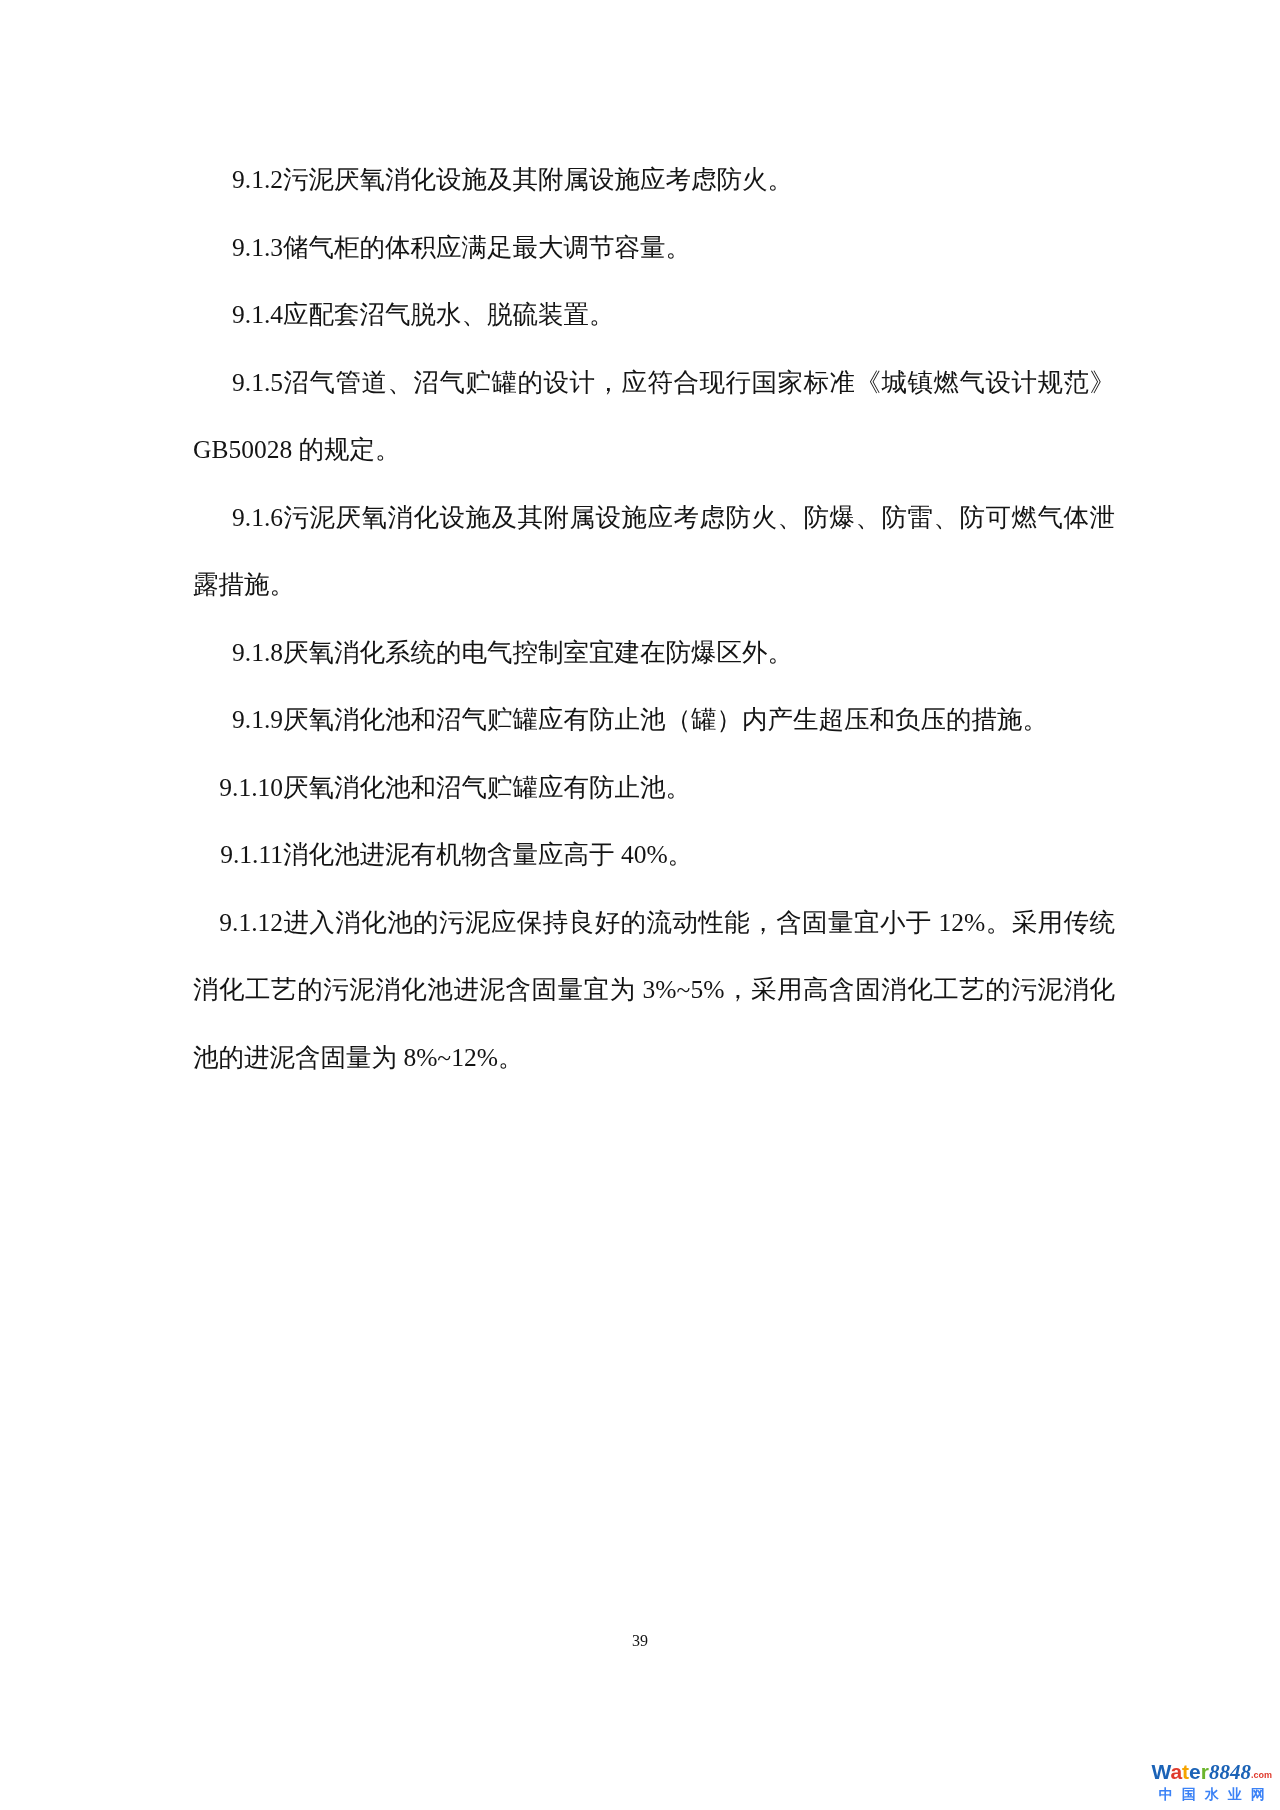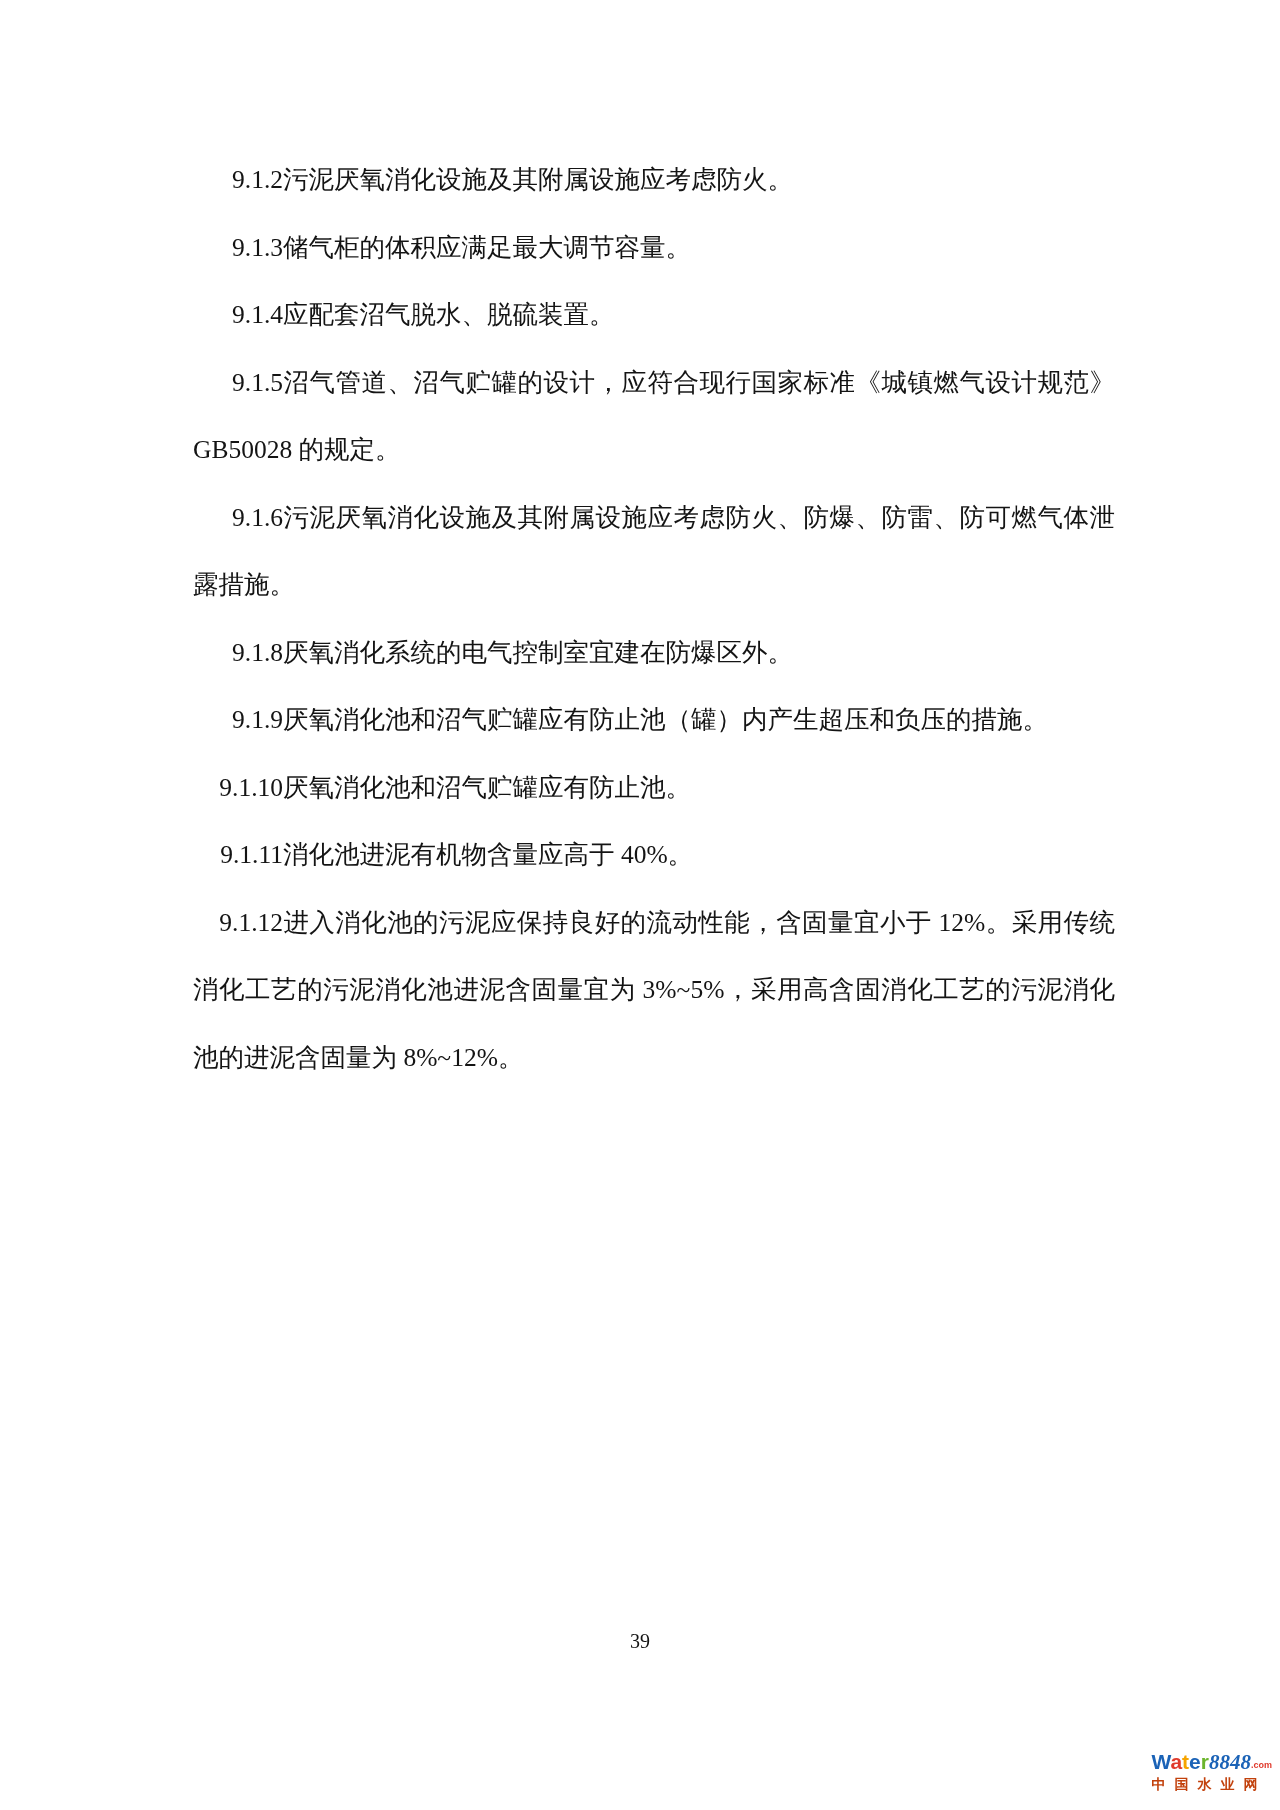--- a/index.html
+++ b/index.html
@@ -34,29 +34,29 @@
   }
   .clause-text {
     font-family: "Liberation Serif", serif;
   }
   .page-number {
     position: absolute;
     left: 0;
     top: 1626px;
     width: 100%;
     text-align: center;
-    font-size: 20px;
+    font-size: 16px;
     line-height: 30px;
     font-family: "Liberation Serif", serif;
   }
   .logo {
     position: absolute;
     right: 8px;
-    bottom: 19px;
-    text-align: left;
+    bottom: 9px;
+    text-align: center;
     line-height: 1;
     font-family: "Liberation Sans", sans-serif;
     user-select: none;
   }
   .logo-row1 {
     white-space: nowrap;
   }
   .logo-wordmark {
     font-weight: bold;
     font-size: 21px;
@@ -101,16 +101,16 @@
       <p class="clause"><span class="clause-num">9.1.11</span><span class="clause-text">消化池进泥有机物含量应高于 40%。</span></p>
       <p class="clause"><span class="clause-num">9.1.12</span><span class="clause-text">进入消化池的污泥应保持良好的流动性能，含固量宜小于 12%。采用传统消化工艺的污泥消化池进泥含固量宜为 3%~5%，采用高含固消化工艺的污泥消化池的进泥含固量为 8%~12%。</span></p>
     </main>
 
   <div class="page-number">39</div>
 
   <div class="logo">
     <div class="logo-row1">
       <span class="logo-wordmark"><span style="color: rgb(27, 99, 183);">W</span><span style="color: rgb(224, 58, 44);">a</span><span style="color: rgb(246, 164, 0);">t</span><span style="color: rgb(27, 99, 183);">e</span><span style="color: rgb(108, 181, 45);">r</span></span><span class="logo-number" style="color: rgb(27, 99, 183);">8848</span><span class="logo-tld" style="color: rgb(224, 58, 44);">.com</span>
     </div>
-    <div class="logo-subtitle" style="color: #c2410c;">中国水业网</div>
+    <div class="logo-subtitle" style="color: #3b82f6;">中国水业网</div>
   </div>
 
 </div>
 
 </body></html>

